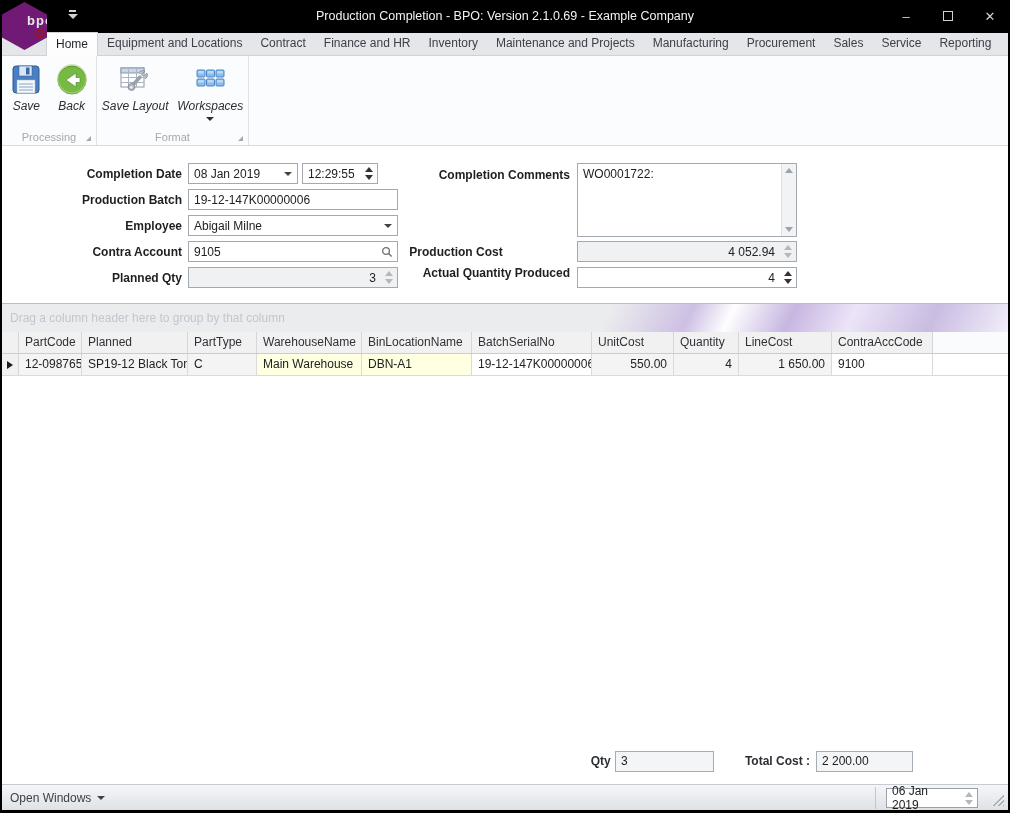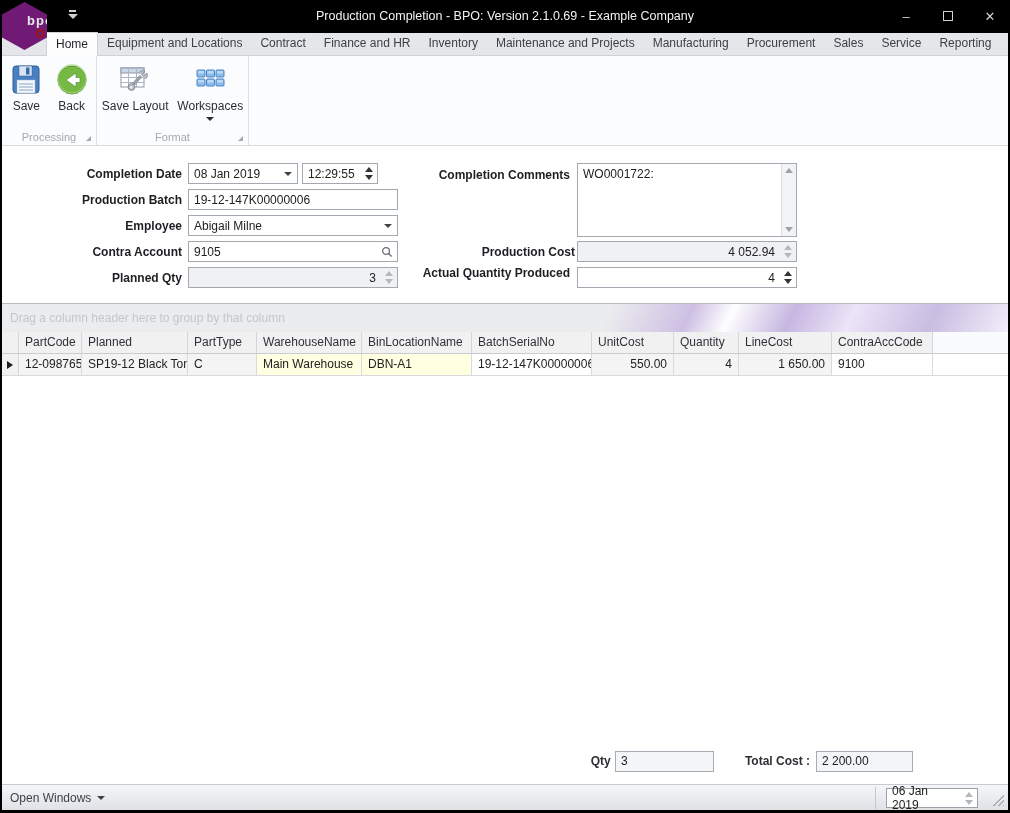--- a/index.html
+++ b/index.html
@@ -38,21 +38,21 @@
   .tab { padding:0 9px; line-height:22px; color:#3c3f44; white-space:nowrap; cursor:default; font-size:12px; }
   .tab.active { background:#fdfdfe; border:1px solid #cfd3d8; border-bottom:none; color:#1f2327; position:relative; z-index:2; margin-bottom:-1px; }
 
   
   .ribbon { position:absolute; top:23px; left:0; width:100%; height:90px; background:#fbfcfd; border-bottom:1px solid #d8dbe0; }
   .ribbon-group { position:absolute; top:0; height:89px; border-right:1px solid #dde0e4; }
   .rg-processing { left:0; width:95px; }
   .rg-format { left:95px; width:152px; }
   .rg-buttons { position:absolute; top:5px; left:0; width:100%; display:flex; justify-content:space-evenly; }
   .rbtn { display:flex; flex-direction:column; align-items:center; gap:3px; padding:3px 4px; cursor:default; }
-  .rbtn-label { color:#2b2e33; font-size:12px; white-space:nowrap; }
+  .rbtn-label { color:#2b2e33; font-size:12px; white-space:nowrap;font-style:italic; }
   .rbtn-drop { width:0; height:0; border-left:4px solid transparent; border-right:4px solid transparent; border-top:4px solid #2b2e33; margin-top:1px; }
   .rg-caption { position:absolute; bottom:2px; left:0; width:100%; text-align:center; color:#a4a9b0; font-size:11px; }
   .rg-corner { position:absolute; bottom:4px; right:5px; width:0; height:0;
                border-left:5px solid transparent; border-bottom:5px solid #a4a9b0; }
 
   .ricon { width:34px; height:32px; }
 
   
   .form-area { position:absolute; top:113px; left:0; width:100%; height:157px; background:#fff; }
   .flabel { position:absolute; font-weight:bold; color:#1d1f23; text-align:right; line-height:14px; }
@@ -284,21 +284,21 @@
         <span>Completion Comments</span>
       </div>
       <div class="comments-box">
         <div class="comments-text">WO0001722:</div>
         <div class="vscroll">
           <span class="sa-up"></span>
           <span class="sa-dn"></span>
         </div>
       </div>
 
-      <div class="flabel" style="left:393px; top:99px; width:180px;">Production Cost</div>
+      <div class="flabel" style="left:364px; top:99px; width:180px;text-align:center;">Production Cost</div>
       <div class="field disabled" style="left:575px; top:95px; width:220px;padding-left:47px;">
         <span class="val right">4 052.94</span>
         <span class="spin gray">
             <span class="up"></span>
             <span class="dn"></span>
           </span>
       </div>
 
       <div class="flabel" style="left:388px; top:120px; width:180px;">Actual Quantity Produced</div>
       <div class="field" style="left:575px; top:121px; width:220px;">

